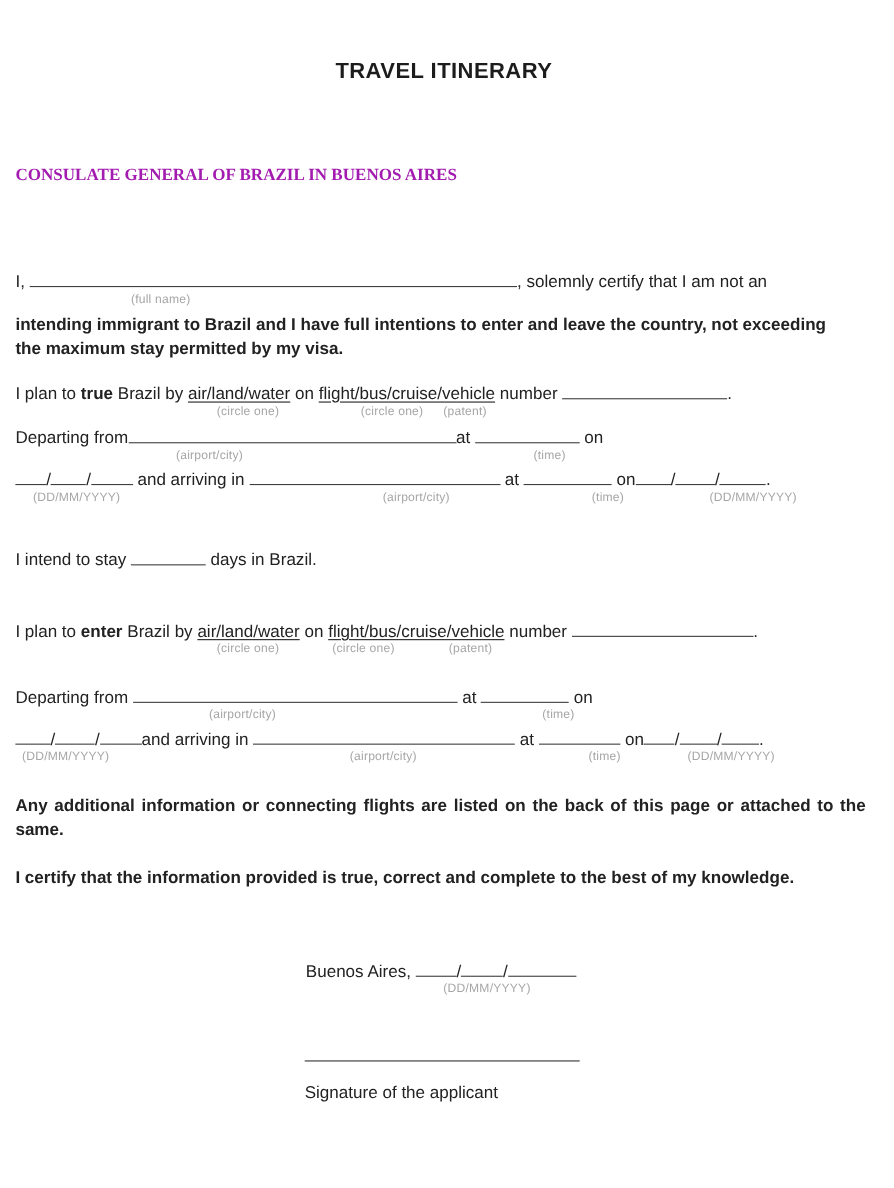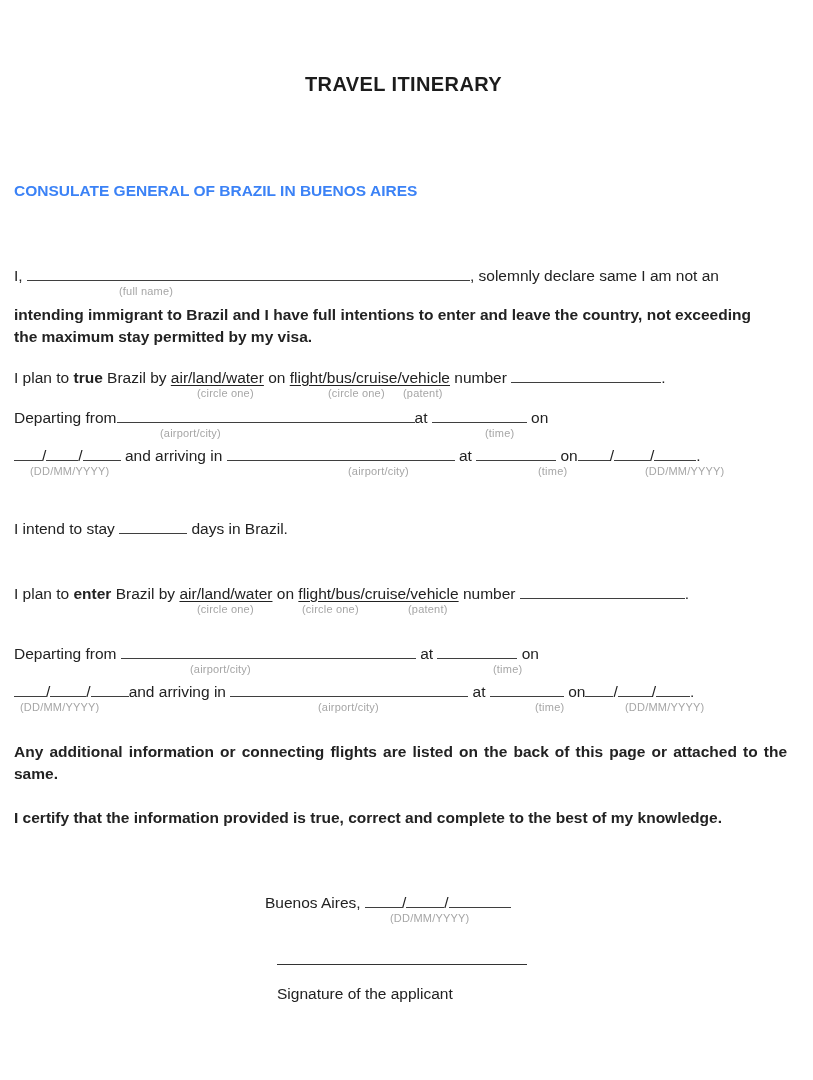--- a/index.html
+++ b/index.html
@@ -12,32 +12,31 @@
     font-size: 15.5px;
     color: #222222;
     overflow: hidden;
   }
   .line {
     position: absolute;
     left: 14px;
     right: 20px;
     line-height: 20px;
     white-space: nowrap;
-    margin-top: 19px;
   }
   .wrap { white-space: normal; font-weight: bold; }
   .title {
     top: 55px;
     text-align: center;
     font-size: 20px;
     font-weight: bold;
     letter-spacing: 0.4px;
     color: #1c1c1c;
   }
-  .heading { top: 162px; font-weight: bold; color: #3b82f6; }
+  .heading { top: 150px; font-weight: bold; color: #a21caf; font-family: Liberation Serif, serif; }
   .bold { font-weight: bold; }
   .u { text-decoration: underline; text-underline-offset: 2px; }
   .bl {
     display: inline-block;
     height: 13px;
     border-bottom: 1.5px solid #3f3f3f;
   }
   .sub {
     position: absolute;
     top: 19px;
@@ -63,21 +62,21 @@
 
 <div class="page">
 
   <div class="line title">TRAVEL ITINERARY</div>
 
   <div class="line heading">CONSULATE GENERAL OF BRAZIL IN BUENOS AIRES</div>
 
 
   <div class="line" style="top:247px">
     <span>I,</span>
-    <span class="bl" style="width:443px"></span><span>, solemnly declare same I am not an</span>
+    <span class="bl" style="width:443px"></span><span>, solemnly certify that I am not an</span>
     <span class="sub" style="left:105px">(full name)</span>
   </div>
 
   <div class="line wrap par" style="top:285px; width:752px">intending immigrant to Brazil and I have full intentions to enter and leave the country, not exceeding the maximum stay permitted by my visa.</div>
 
   <div class="line" style="top:349px">
     <span>I plan to</span>
     <span class="bold">true</span>
     <span>Brazil by</span>
     <span class="u">air/land/water</span>
@@ -150,21 +149,21 @@
     <span class="sub" style="left:6px">(DD/MM/YYYY)</span>
     <span class="sub" style="left:304px">(airport/city)</span>
     <span class="sub" style="left:521px">(time)</span>
     <span class="sub" style="left:611px">(DD/MM/YYYY)</span>
   </div>
 
   <div class="line wrap justify" style="top:722px; width:773px">Any additional information or connecting flights are listed on the back of this page or attached to the same.</div>
 
   <div class="line wrap par" style="top:788px; width:773px">I certify that the information provided is true, correct and complete to the best of my knowledge.</div>
 
-  <div class="line" style="top:874px; left:265px">
+  <div class="line" style="top:874px; left:278px">
     <span>Buenos Aires,</span>
     <span><span class="bl" style="width:37px"></span><span>/</span><span class="bl" style="width:38px"></span><span>/</span><span class="bl" style="width:62px"></span></span>
     <span class="sub" style="left:125px">(DD/MM/YYYY)</span>
   </div>
 
   <div class="sig">
     <span>Signature of the applicant</span>
   </div>
 
 </div>

